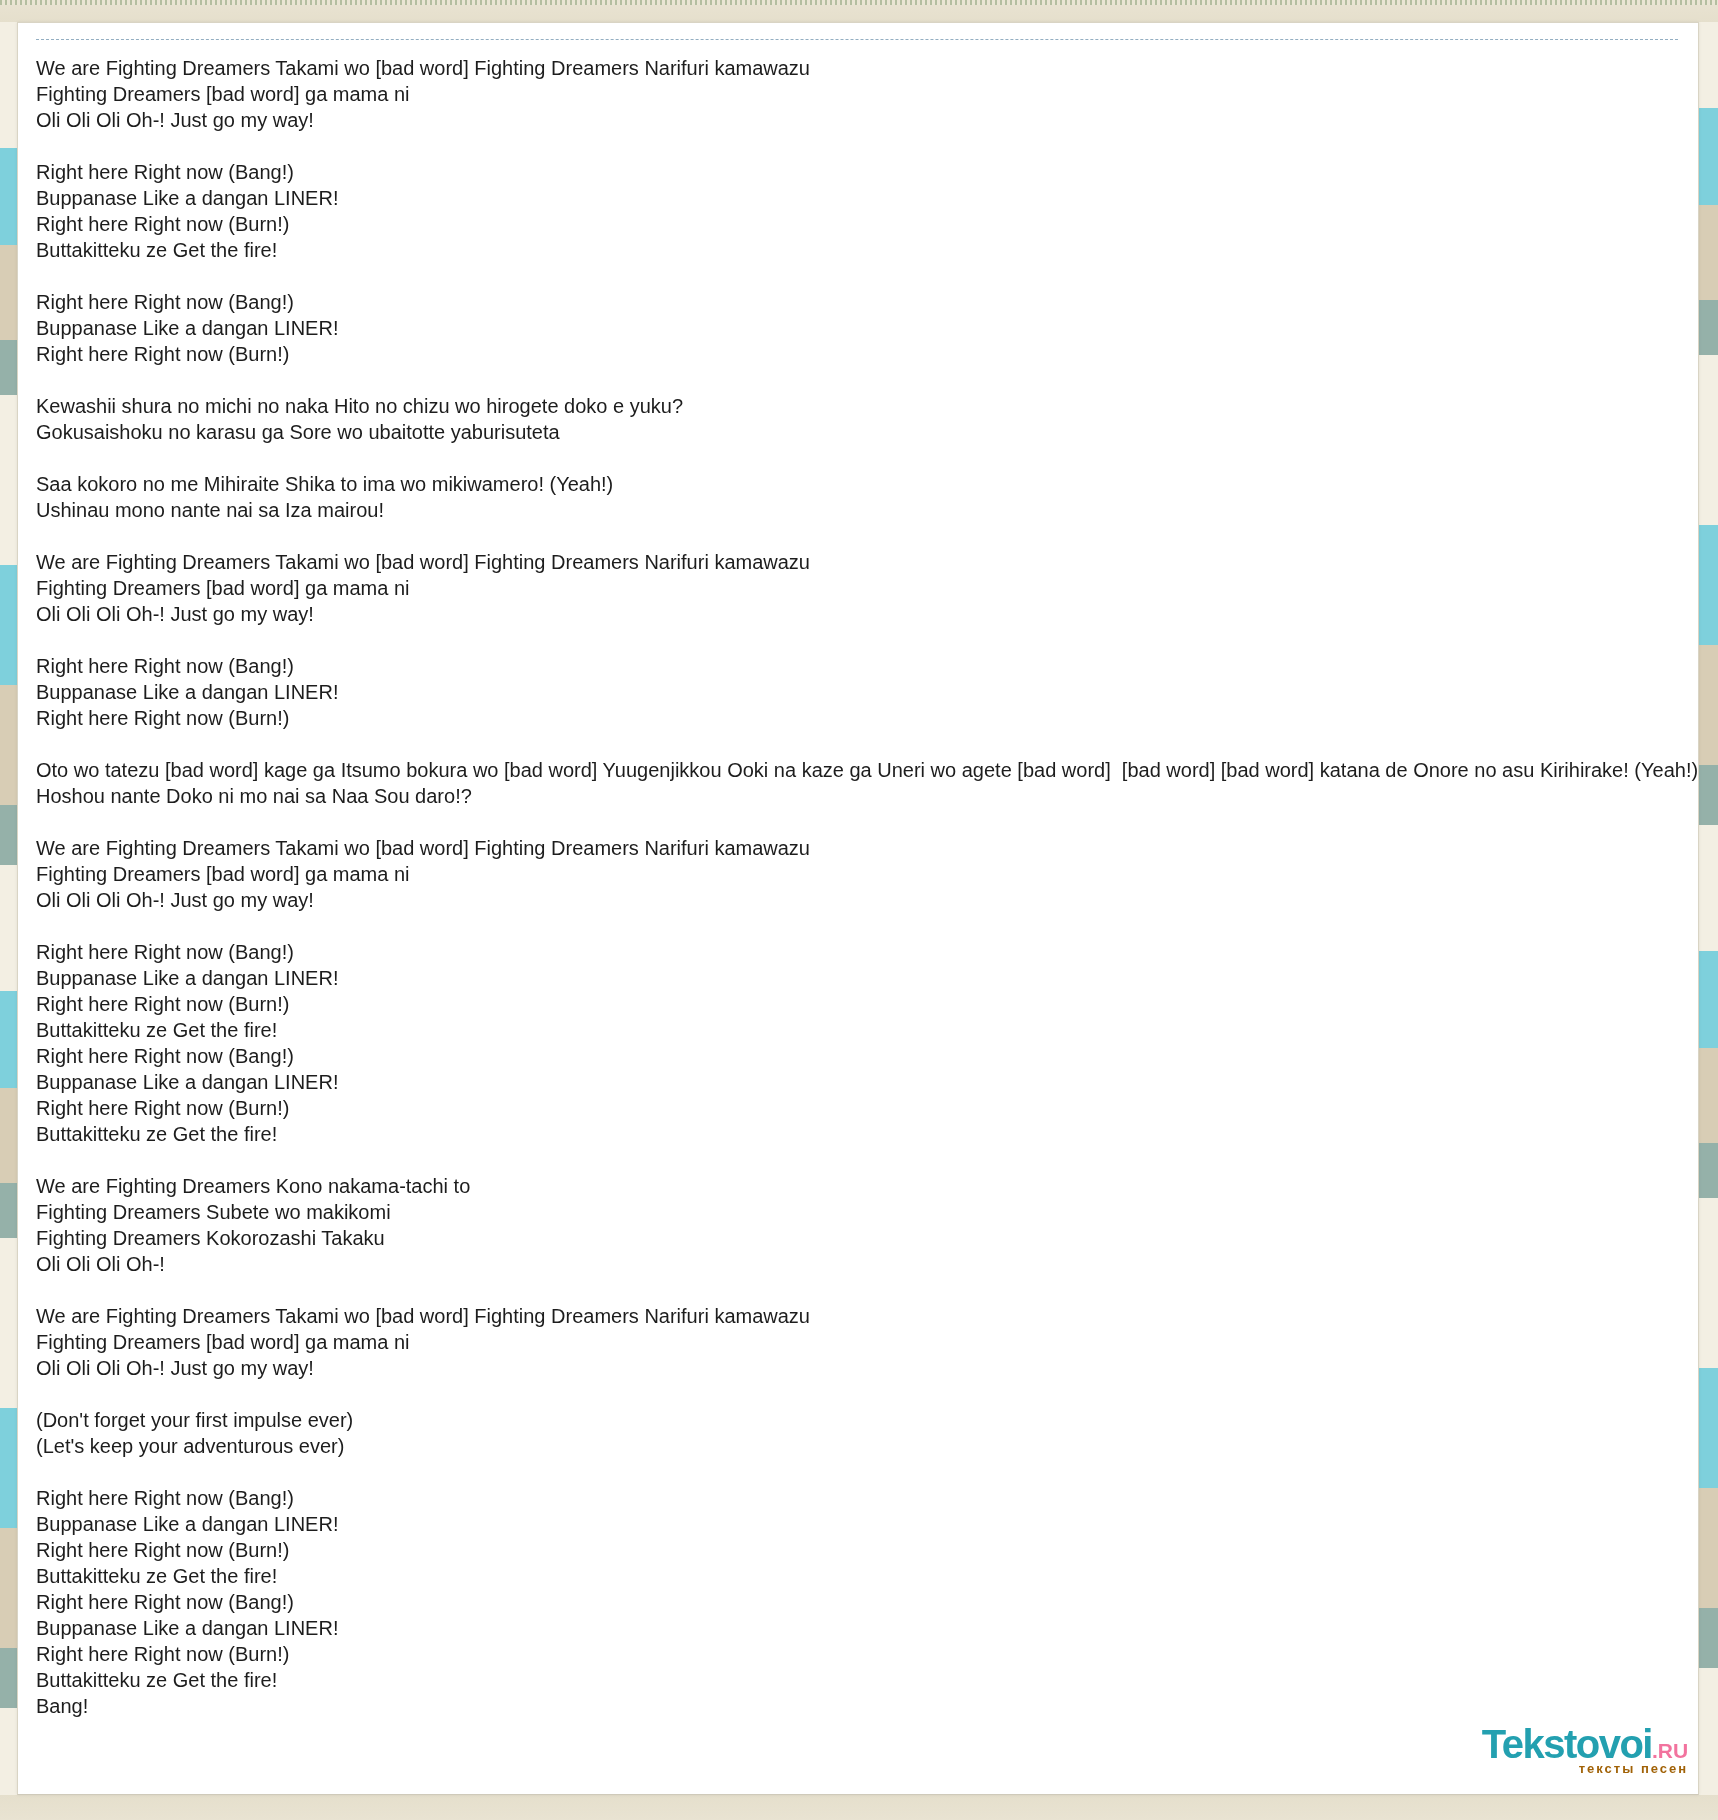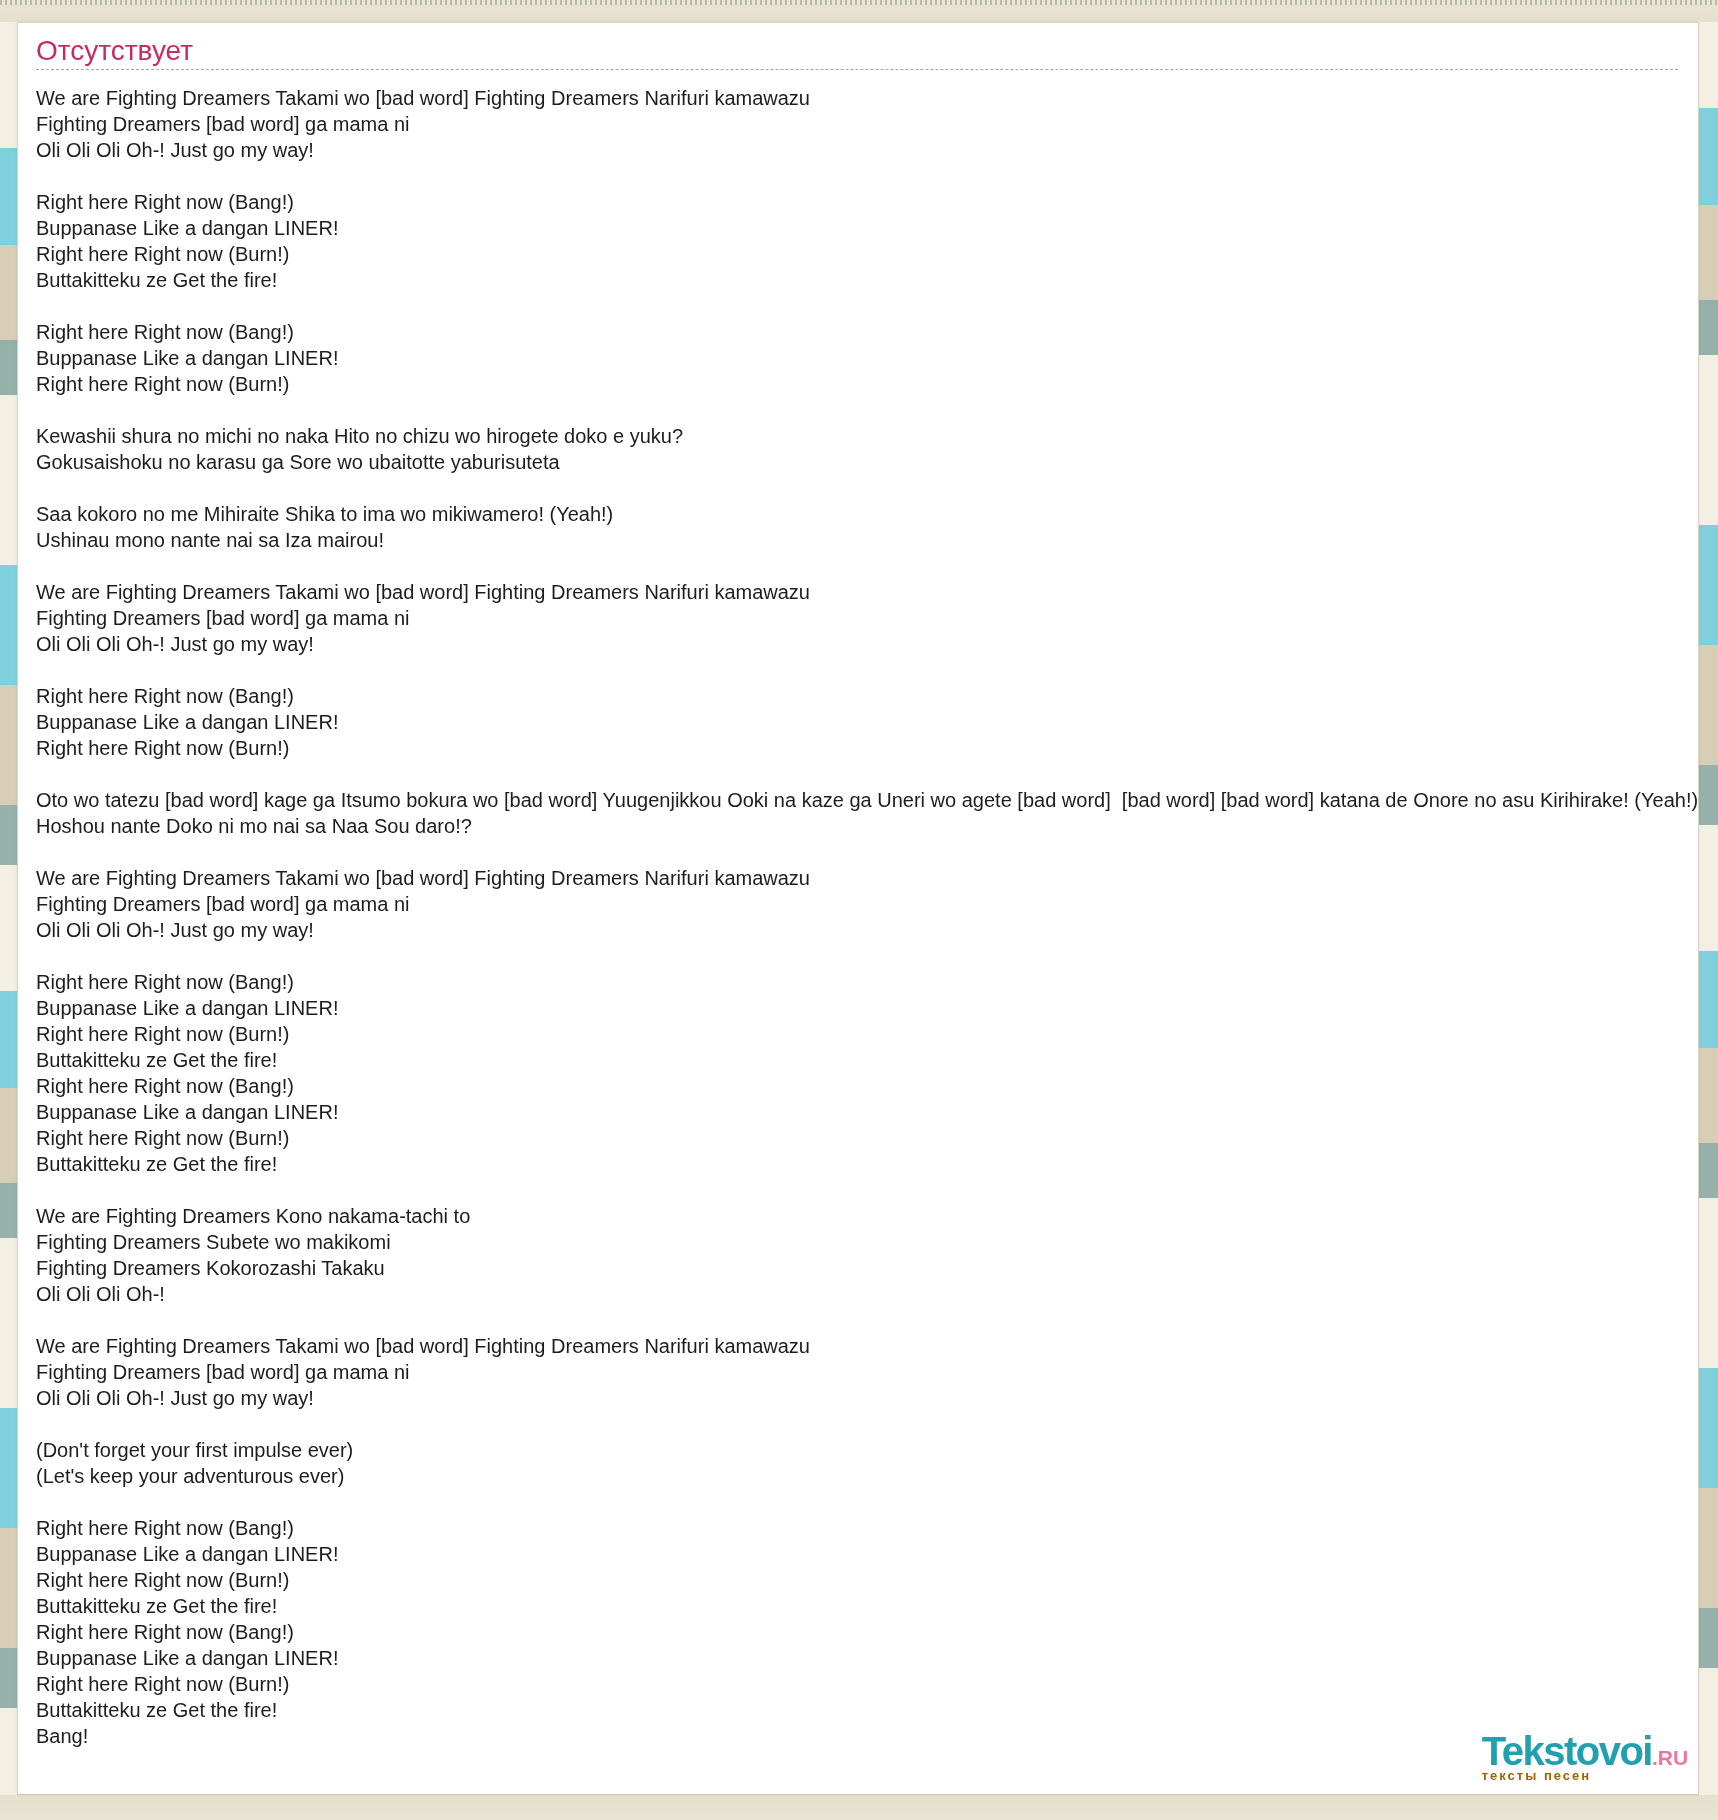--- a/index.html
+++ b/index.html
@@ -80,22 +80,22 @@
     font-size: 20px;
     line-height: 26px;
     color: #1d1d1d;
     white-space: pre;
     overflow: visible;
   }
 
   .logo {
     position: absolute;
     right: 10px;
-    bottom: 12px;
-    text-align: left;
+    bottom: 19px;
+    text-align: right;
     cursor: pointer;
     line-height: 1;
   }
   .logo-main {
     font-size: 40px;
     font-weight: bold;
     letter-spacing: -1.5px;
     color: #23a0b0;
   }
   .logo-suffix {
@@ -124,21 +124,20 @@
   <div class="top-band">
     <div class="mini-ribbon"></div>
   </div>
 
   <div class="frame">
 
     <div class="stripe stripe-left"></div>
 
     <div class="content">
 
-      <h1 class="song-title">Отсутствует</h1>
 
 
       <div class="separator"></div>
 
       <pre class="lyrics">We are Fighting Dreamers Takami wo [bad word] Fighting Dreamers Narifuri kamawazu
 Fighting Dreamers [bad word] ga mama ni
 Oli Oli Oli Oh-! Just go my way!
 
 Right here Right now (Bang!)
 Buppanase Like a dangan LINER!

